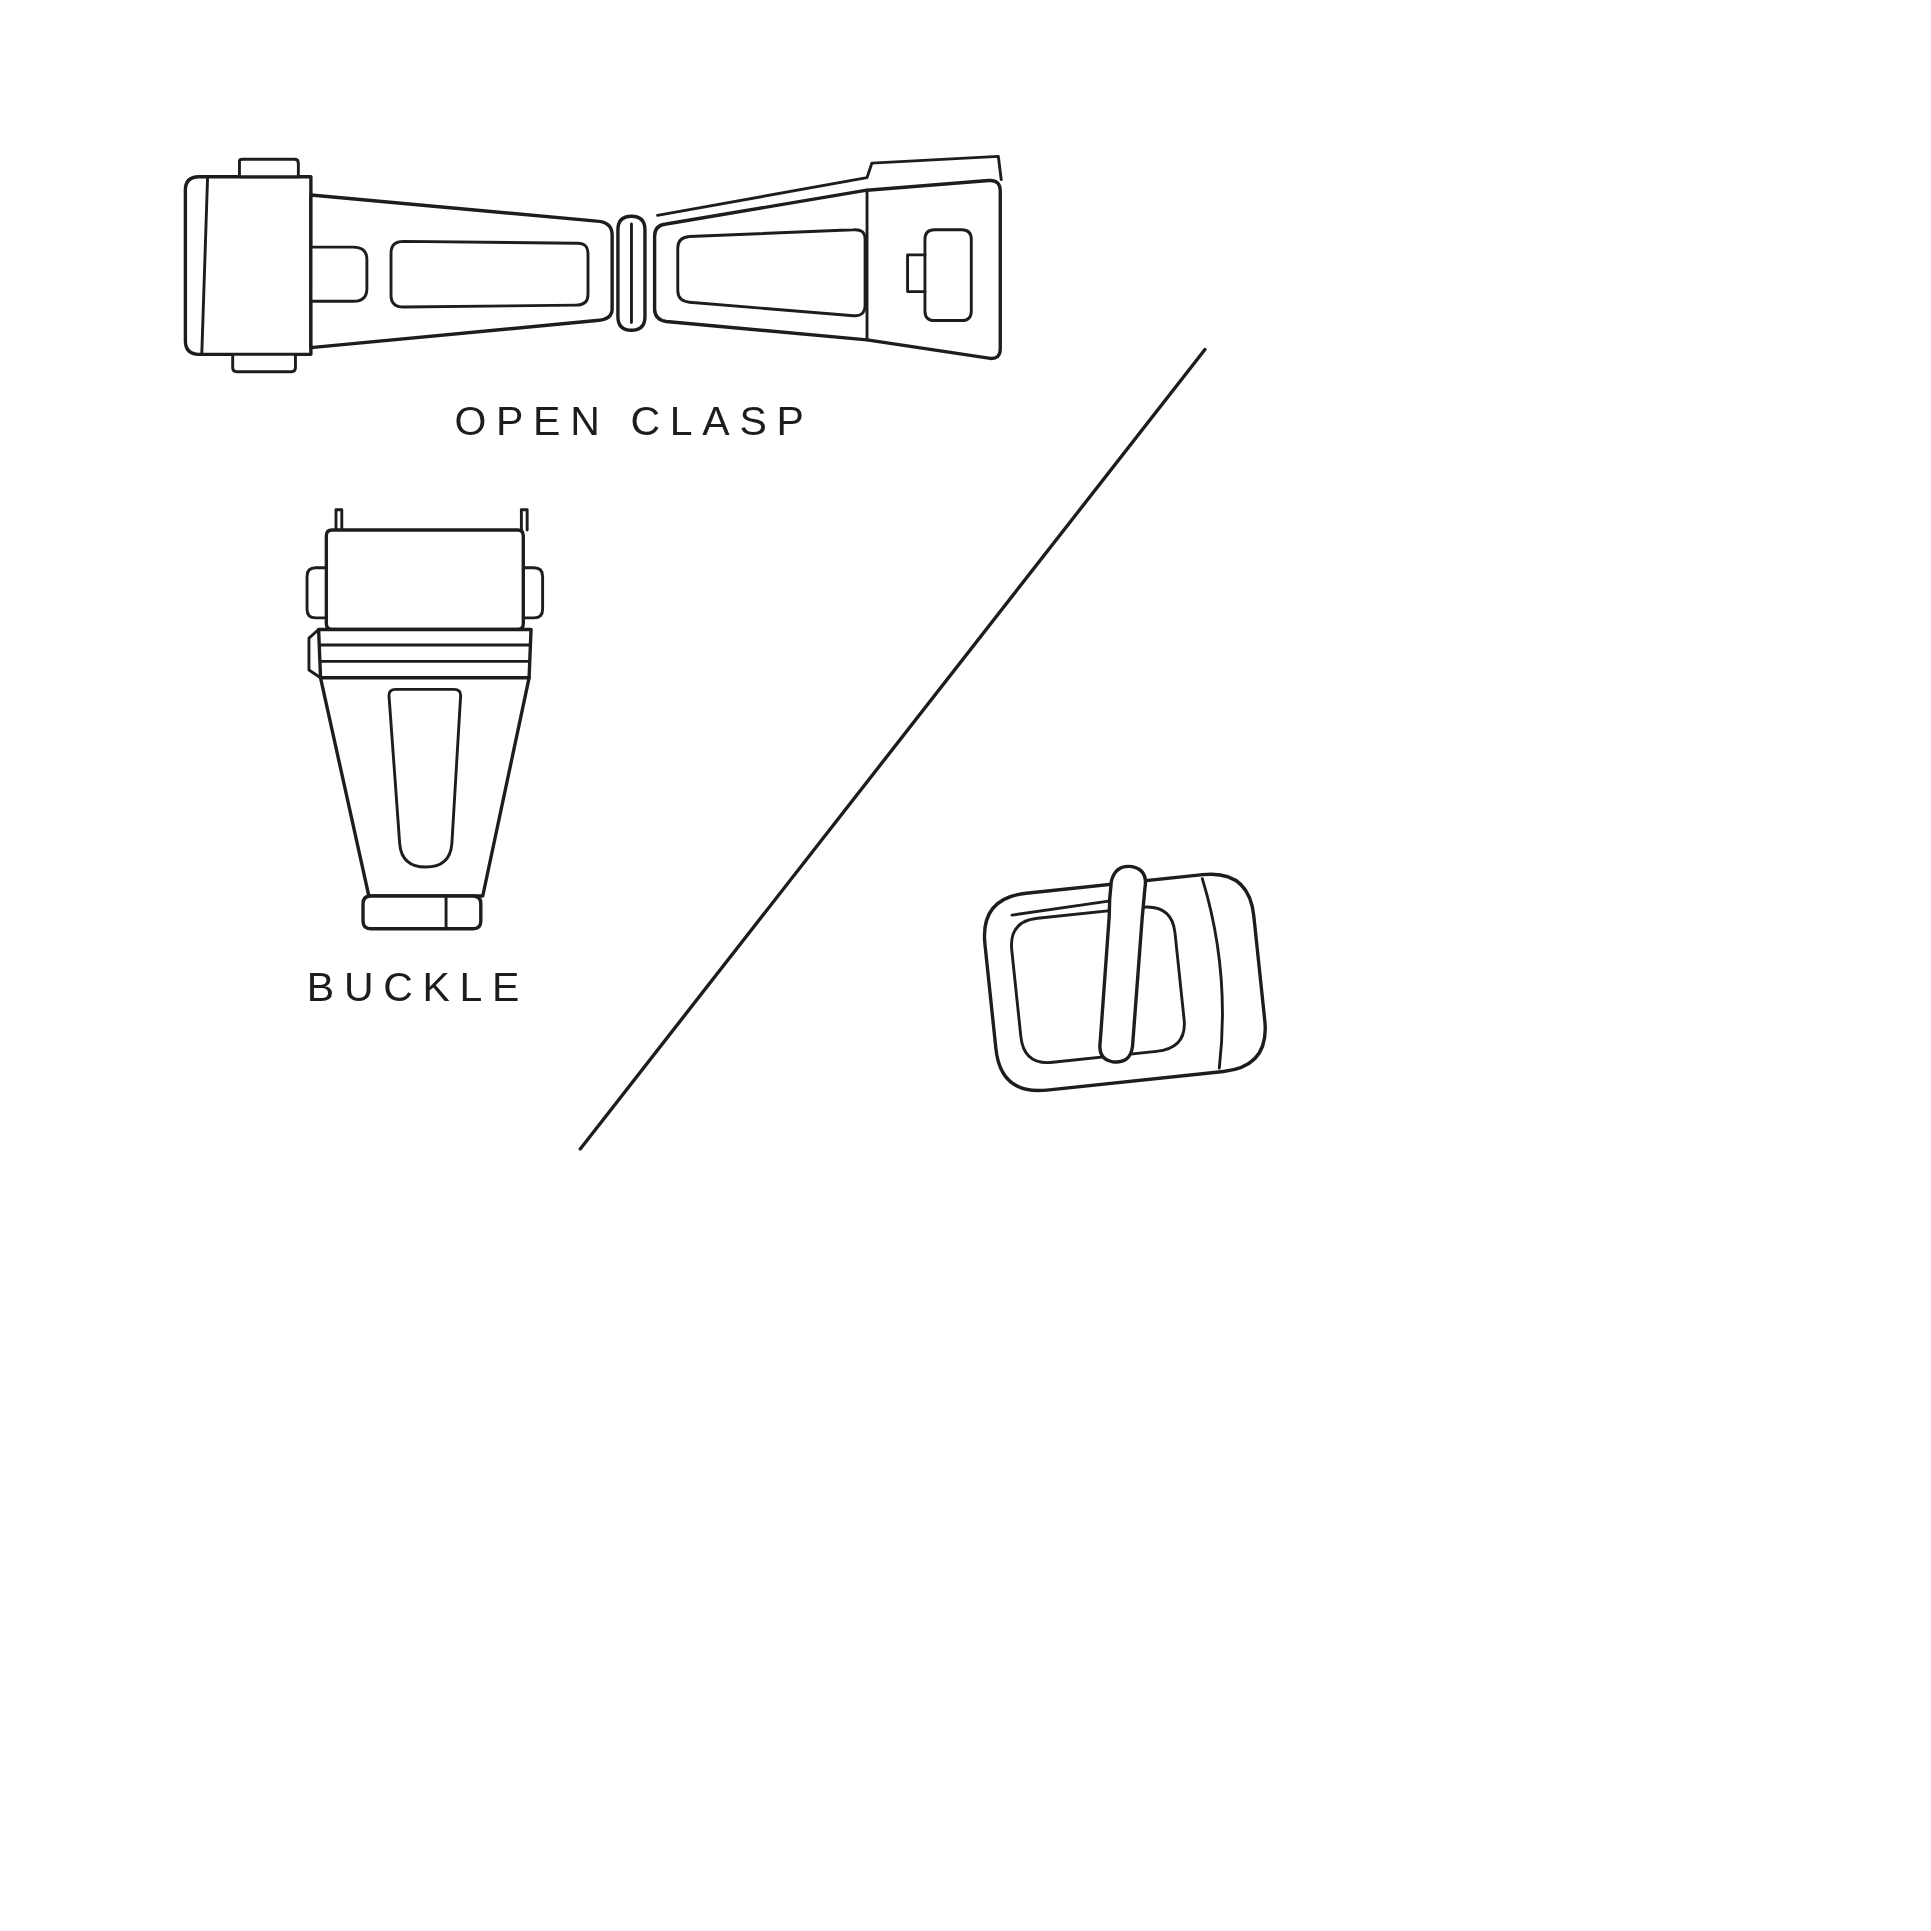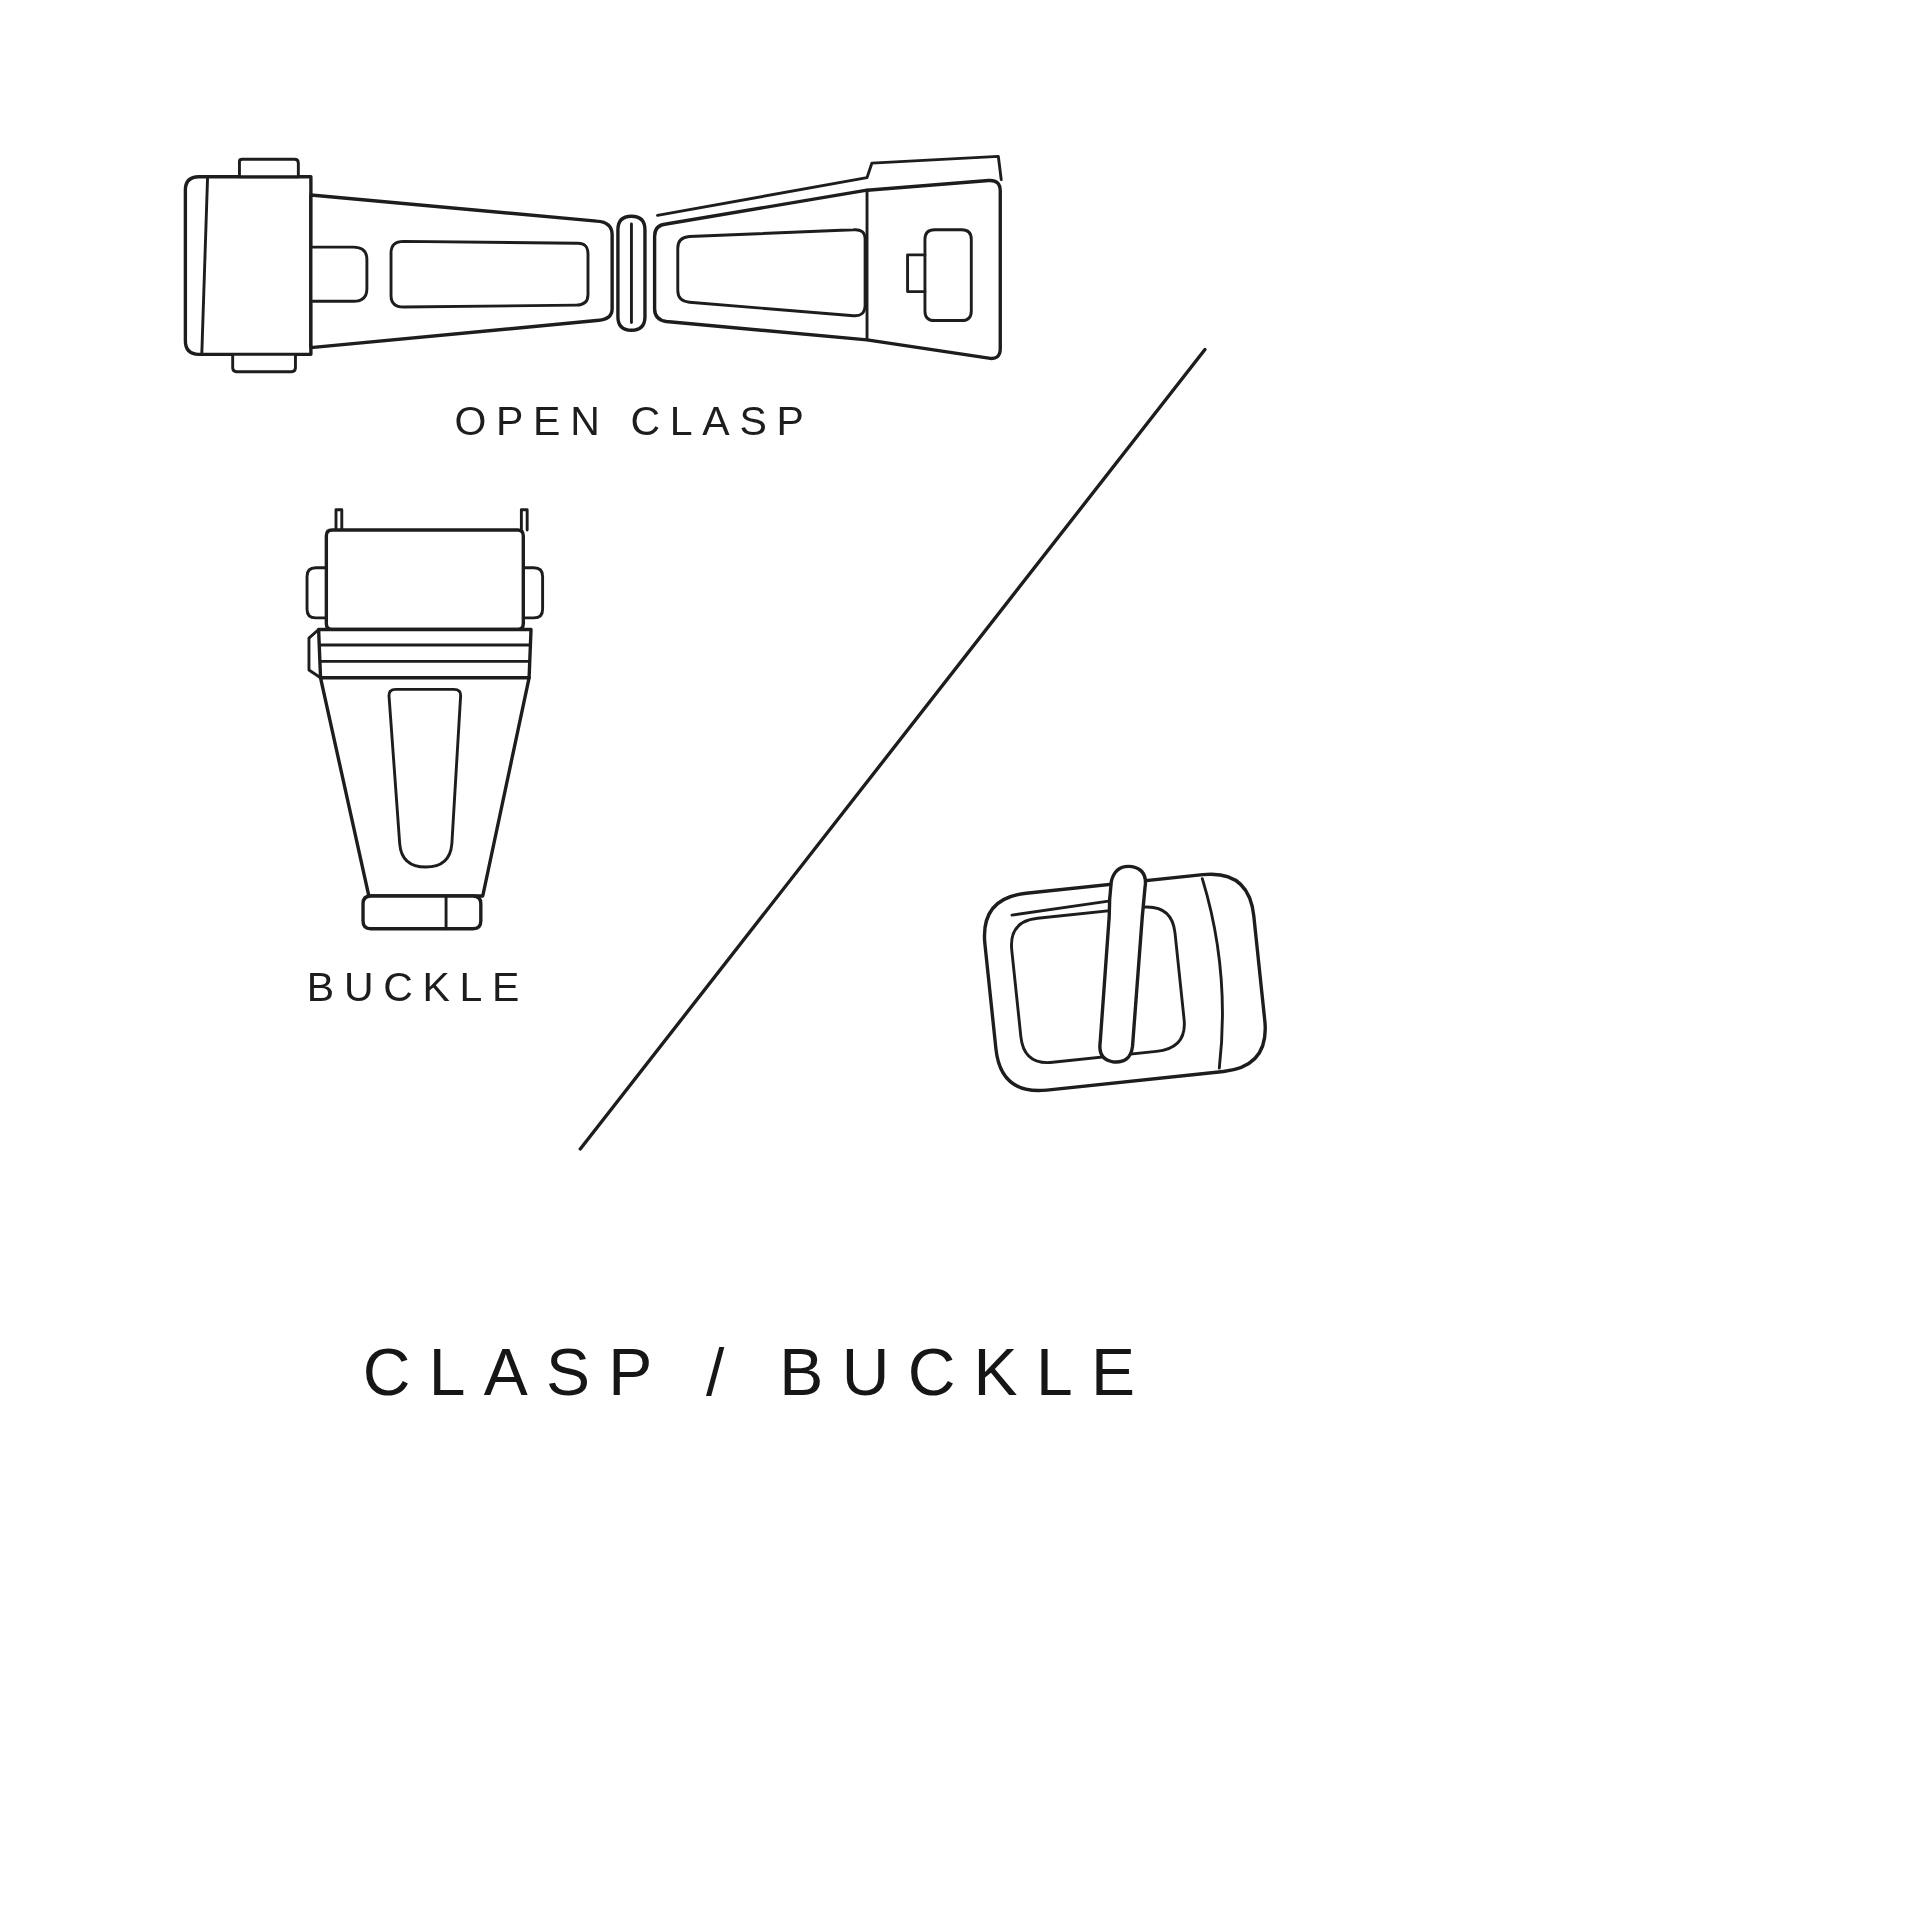--- a/index.html
+++ b/index.html
@@ -124,16 +124,15 @@
       <circle class="thin" cx="1181" cy="938" r="10"></circle>
 
       <path class="filled" d="M 1162 912 Q 1168 895 1185 899 Q 1201 904 1196 922 L 1190 952 L 1166 1084 Q 1162 1102 1144 1098 Q 1129 1094 1133 1077 L 1156 948 Q 1158 929 1162 912 Z"></path>
     </g>
   </svg>
 
   <div class="label" style="left:634px; top:398px;">OPEN CLASP</div>
 
   <div class="label" style="left:418px; top:964px;">BUCKLE</div>
 
-  <div class="title" style="left:758px; top:1334px;">CLASP / BUCKLE</div>
 
 </div>
 
 
 </body></html>

